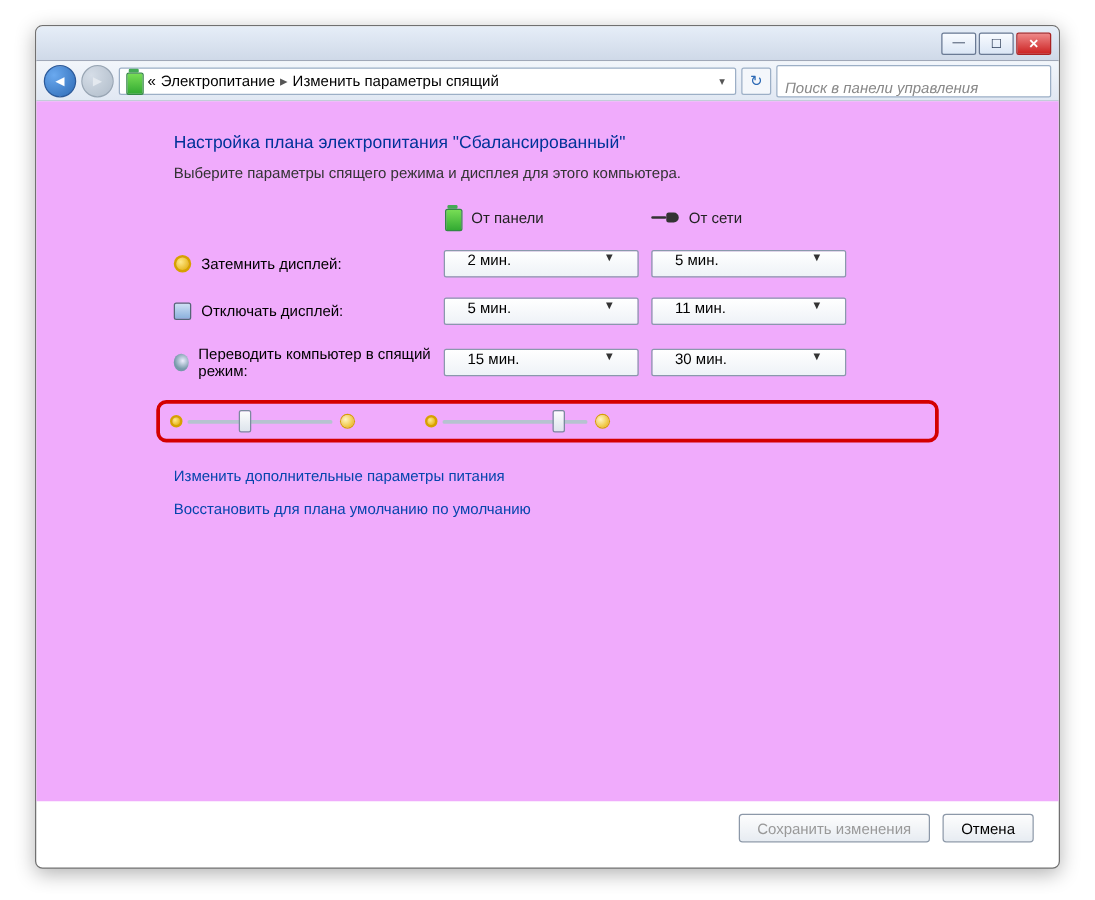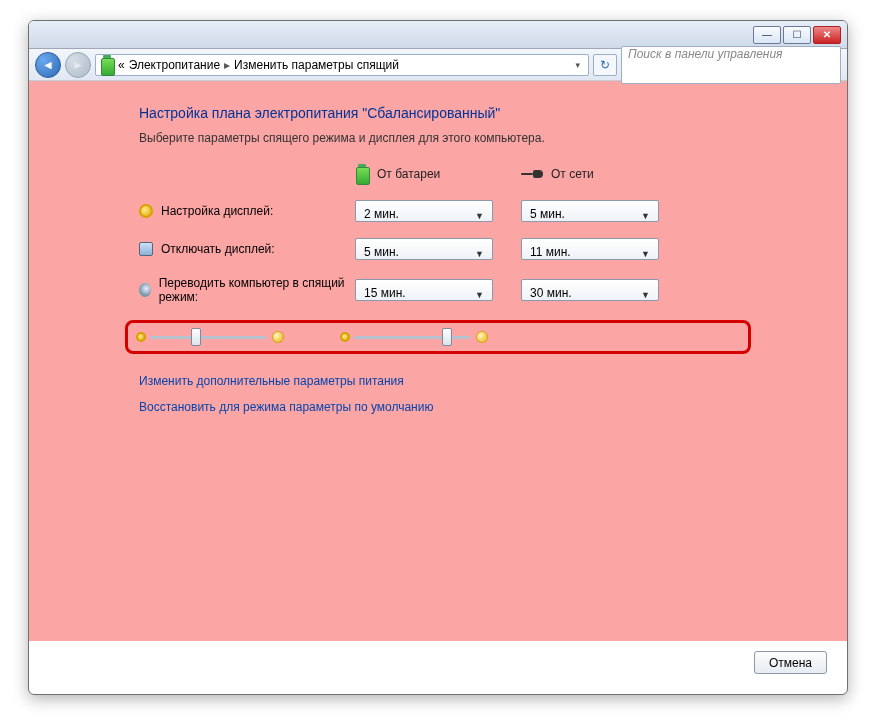--- a/index.html
+++ b/index.html
@@ -64,28 +64,28 @@
   }
   .addr-icon { width:16px;height:16px;display:inline-block; }
   .addr-sep { color:#555; }
   .addr-drop { color:#555; font-size:9px; padding:0 4px;}
   .refresh-btn {
     width:24px; height:22px; border:1px solid #9cafc6; background:#f4f7fb;
     display:flex;align-items:center;justify-content:center;border-radius:2px;
     color:#2d6ab5;
   }
   .searchbox {
-    width:220px; height:38px; border:1px solid #9cafc6; background:#fff;
+    width:220px; height:26px; border:1px solid #9cafc6; background:#fff;
     border-radius:2px; padding:0 6px; color:#888; font-style:italic;font-size:12px;
-    display:flex;align-items:flex-start;gap:4px;
+    display:flex;align-items:flex-end;gap:4px;
   }
   .content {
     padding: 24px 110px 90px 110px;
     min-height: 560px;
-    background:#fca5a5;
+    background:#f0abfc;
   }
   .page-title { color:#003399; font-size:14px; margin-bottom:10px; }
   .page-sub { color:#333; margin-bottom:19px; }
   .cols-hdr {
     display:grid;
     grid-template-columns: 210px 160px 160px;
     gap:6px;
     align-items:center;
     margin-bottom:16px;
   }
@@ -93,22 +93,22 @@
   .row {
     display:grid;
     grid-template-columns: 210px 160px 160px;
     gap:6px;
     align-items:center;
     margin-bottom:16px;
   }
   .row-label { display:flex; align-items:center; gap:8px; }
   .combo {
     height:22px; border:1px solid #8a99ac; background:linear-gradient(#fff,#eef2f7);
-    border-radius:2px; display:flex; align-items:flex-end; justify-content:space-between;
-    padding:0 8px; font-size:12px; width:138px;
+    border-radius:2px; display:flex; align-items:flex-start; justify-content:space-between;
+    padding:0 18px; font-size:12px; width:156px;
   }
   .combo .arr { font-size:9px; color:#333;}
   .highlight-row {
     border: 3px solid #d40000;
     border-radius: 8px;
     padding: 6px 8px;
     margin: 0 -14px 20px -14px;
     display:grid;
     grid-template-columns: 198px 160px 160px;
     gap:6px;
@@ -185,32 +185,32 @@
   </div>
 
   <div class="content">
     <div class="page-title">Настройка плана электропитания "Сбалансированный"</div>
     <div class="page-sub">Выберите параметры спящего режима и дисплея для этого компьютера.</div>
 
     <div class="cols-hdr">
       <div></div>
       <div class="col-label">
         <span class="ico-battery"></span>
-        <span>От батареи</span>
+        <span>От панели</span>
       </div>
       <div class="col-label">
         <span class="ico-plug"></span>
         <span>От сети</span>
       </div>
     </div>
 
     <div class="row">
       <div class="row-label">
         <span class="ico-bullet"></span>
-        <span>Настройка дисплей:</span>
+        <span>Затемнить дисплей:</span>
       </div>
       <div class="combo">
         <span>2 мин.</span>
         <span class="arr">▼</span>
       </div>
       <div class="combo">
         <span>5 мин.</span>
         <span class="arr">▼</span>
       </div>
     </div>
@@ -256,20 +256,21 @@
       <div class="slider-cell">
         <span class="ico-bullet" style="width:10px;height:10px"></span>
         <div class="slider-track">
           <div class="slider-thumb" style="left:80%"></div>
         </div>
         <span class="ico-sun"></span>
       </div>
     </div>
 
     <div><span class="link">Изменить дополнительные параметры питания</span></div>
-    <div><span class="link">Восстановить для режима параметры по умолчанию</span></div>
+    <div><span class="link">Восстановить для плана умолчанию по умолчанию</span></div>
   </div>
 
   <div class="footer">
+    <div class="btn disabled">Сохранить изменения</div>
     <div class="btn">Отмена</div>
   </div>
 
 </div>
 
 </body></html>

